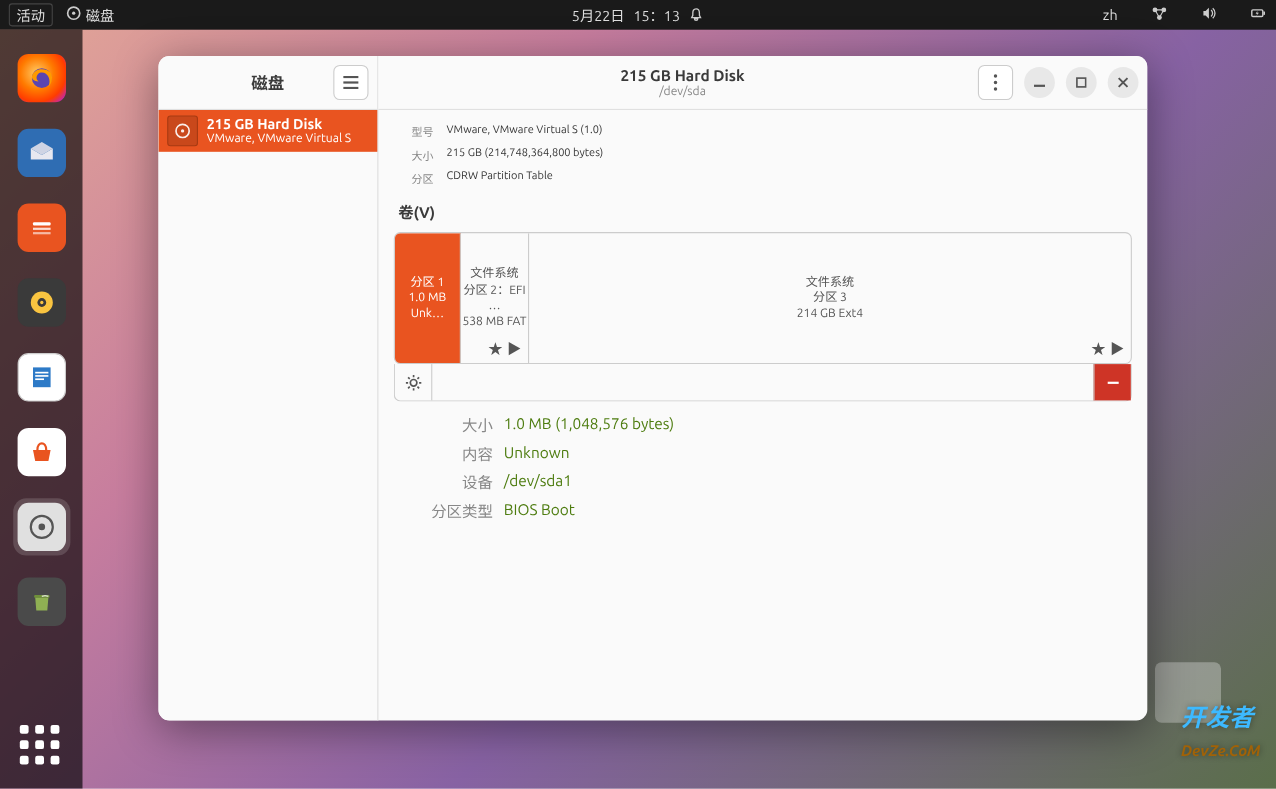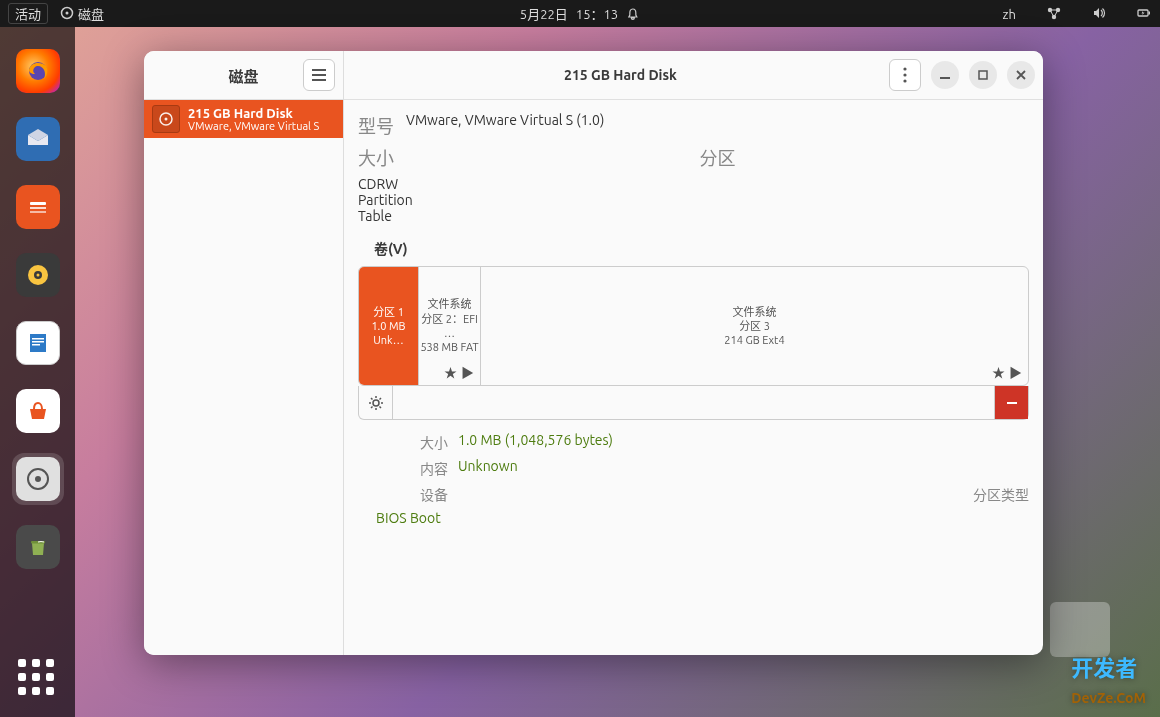--- a/index.html
+++ b/index.html
@@ -114,23 +114,23 @@
       background: #e8e8e8;
       display:flex;align-items:center;justify-content:center;
       cursor:pointer; margin-left: 10px;
     }
     .more-btn {
       width: 32px; height:32px;border:1px solid #ccc;border-radius:6px;background:#fff;
       display:flex;align-items:center;justify-content:center;cursor:pointer;
     }
     .content { padding: 12px 14px; overflow:auto; flex:1; }
     .info-grid { display: grid; grid-template-columns: 36px 1fr; column-gap: 12px; row-gap: 6px; margin-bottom: 14px; }
-    .info-label { color: #888; text-align:center; font-size:18px; }
-    .info-value { color: #333; font-size:14px; }
-    .vol-header { font-weight: bold; font-size:14px; margin: 8px 16px; color:#3a3a3a; }
+    .info-label { color: #888; text-align:right; font-size:10px; }
+    .info-value { color: #333; font-size:10px; }
+    .vol-header { font-weight: bold; font-size:14px; margin: 8px 4px; color:#3a3a3a; }
     .partmap {
       border: 1px solid #ccc;
       border-radius: 6px;
       height: 120px;
       display: flex;
       overflow:hidden;
       margin-bottom:0;
     }
     .part {
       border-right: 1px solid #ccc;
@@ -162,21 +162,21 @@
     .tb-del {
       width:34px;background:#ce3426;display:flex;align-items:center;justify-content:center;cursor:pointer;
       border-left:1px solid #ccc;
     }
     .detail-grid {
       display:grid;grid-template-columns: 72px 1fr;column-gap:10px;row-gap:6px;margin-left:18px;
     }
     .detail-label{color:#888;text-align:right;font-size:14px;}
     .detail-value{color:#4d7c0f;font-size:14px;}
     .watermark{
-      position:absolute;right:14px;bottom:10px;color:#3db9ff;font-weight:bold;font-size:22px;
+      position:absolute;right:14px;bottom:25px;color:#3db9ff;font-weight:bold;font-size:22px;font-style:italic;
       text-shadow: 0 0 6px rgba(0,0,0,0.4);
     }
     .watermark .sub{font-size:14px;color:#a16207;}
     .desktop-home{
       position:absolute;right:50px;bottom:60px;width:60px;height:55px;
       background:rgba(255,255,255,0.3);border-radius:6px;
     }
   </style>
 </head>
 <body>
@@ -336,20 +336,21 @@
           <div class="drive-name">215 GB Hard Disk</div>
           <div class="drive-sub">VMware, VMware Virtual S</div>
         </div>
       </div>
     </div>
   </div>
   <div class="win-right">
     <div class="win-right-header">
       <div class="winhdr-title">
         <div class="t">215 GB Hard Disk</div>
+        <div class="s">/dev/sda</div>
       </div>
       <div class="more-btn">
         <svg width="4" height="16" viewBox="0 0 4 16">
             <circle cx="2" cy="2" r="1.6" fill="#555"></circle>
             <circle cx="2" cy="8" r="1.6" fill="#555"></circle>
             <circle cx="2" cy="14" r="1.6" fill="#555"></circle>
           </svg>
       </div>
       <div class="winbtn">
         <svg width="10" height="10" viewBox="0 0 10 10">
@@ -365,20 +366,21 @@
         <svg width="10" height="10" viewBox="0 0 10 10">
             <path d="M1 1 L9 9 M9 1 L1 9" stroke="#555" stroke-width="1.8"></path>
           </svg>
       </div>
     </div>
     <div class="content">
       <div class="info-grid">
         <div class="info-label">型号</div>
         <div class="info-value">VMware, VMware Virtual S (1.0)</div>
         <div class="info-label">大小</div>
+        <div class="info-value">215 GB (214,748,364,800 bytes)</div>
         <div class="info-label">分区</div>
         <div class="info-value">CDRW Partition Table</div>
       </div>
       <div class="vol-header">卷(V)</div>
       <div class="partmap">
         <div class="part selected" style="width:60px;">
           <div class="part-meta">分区 1</div>
           <div class="part-meta">1.0 MB Unk…</div>
         </div>
         <div class="part" style="width:62px;">
@@ -422,20 +424,21 @@
               <rect x="2" y="6" width="10" height="2" fill="#fff"></rect>
             </svg>
         </div>
       </div>
       <div class="detail-grid">
         <div class="detail-label">大小</div>
         <div class="detail-value">1.0 MB (1,048,576 bytes)</div>
         <div class="detail-label">内容</div>
         <div class="detail-value">Unknown</div>
         <div class="detail-label">设备</div>
+        <div class="detail-value">/dev/sda1</div>
         <div class="detail-label">分区类型</div>
         <div class="detail-value">BIOS Boot</div>
       </div>
     </div>
   </div>
 </div>
 
 <div class="watermark">
   <span>开发者</span><br>
   <span class="sub">DevZe.CoM</span>

